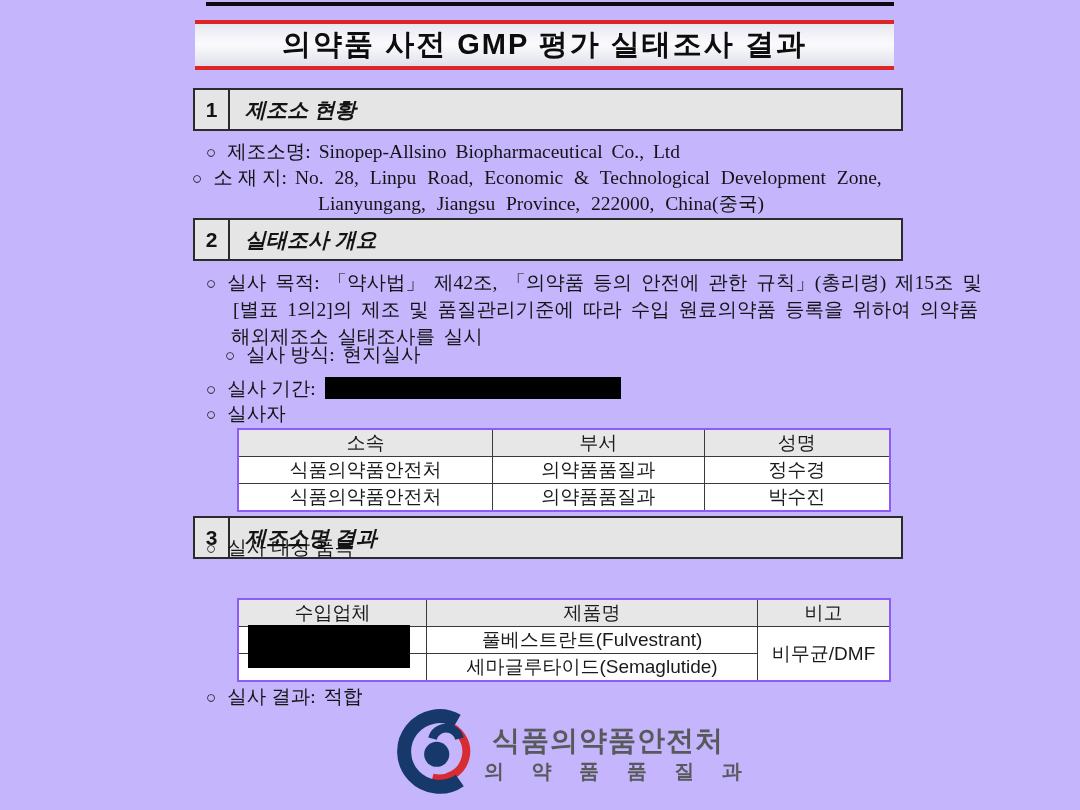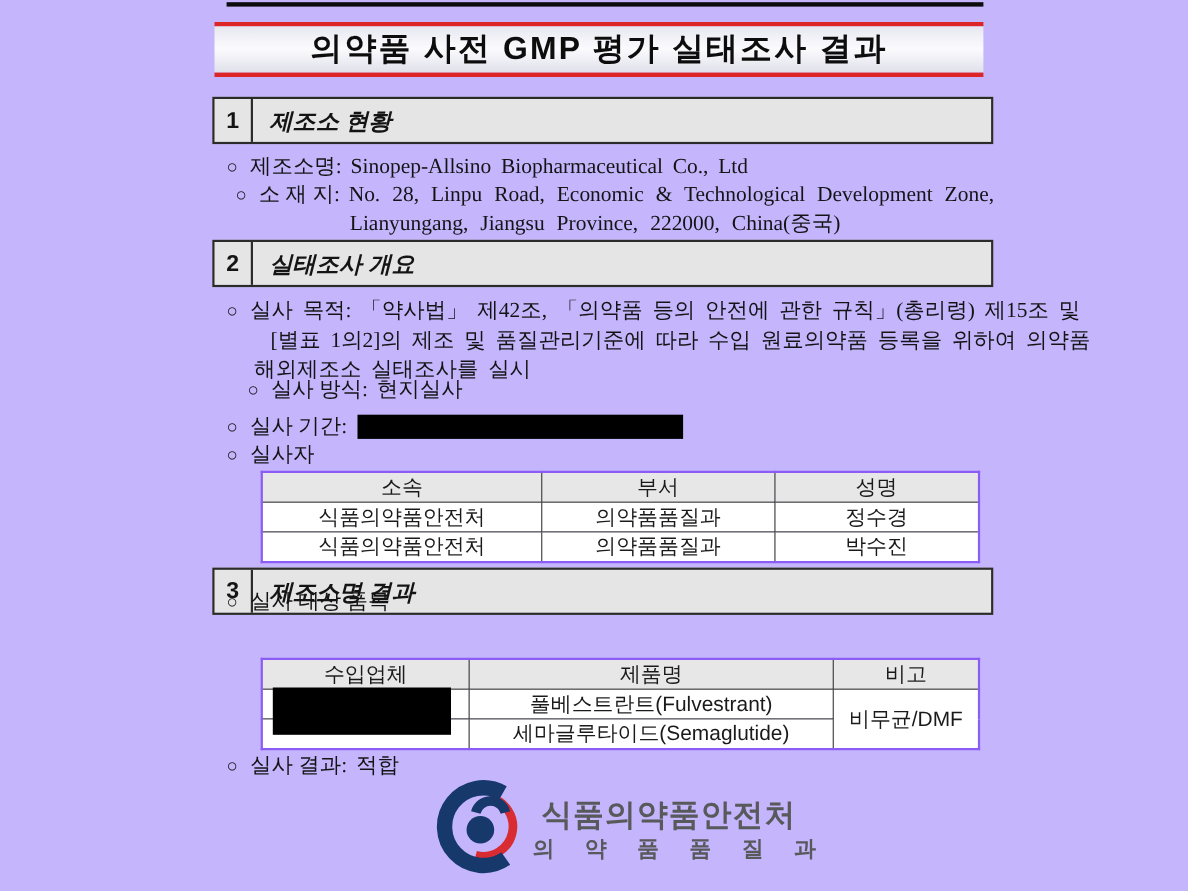--- a/index.html
+++ b/index.html
@@ -54,34 +54,34 @@
   <div class="rule-red" style="top:66px;"></div>
 
   <div class="sec" style="top:88px;">
     <div class="num">1</div>
     <div class="hd">제조소 현황</div>
   </div>
 
   <div class="line" style="left:206px;top:139px;">
     <span class="bullet">○</span><span class="lbl">제조소명:</span><span style="word-spacing:4px;">Sinopep-Allsino Biopharmaceutical Co., Ltd</span>
   </div>
-  <div class="line" style="left:214px;top:165px;">
+  <div class="line" style="left:192px;top:165px;">
     <span class="bullet">○</span><span class="lbl">소 재 지:</span><span style="word-spacing:6px;">No. 28, Linpu Road, Economic &amp; Technological Development Zone,</span>
   </div>
   <div class="line" style="left:318px;top:191px;word-spacing:6px;">Lianyungang, Jiangsu Province, 222000, China(중국)</div>
 
   <div class="sec" style="top:218px;">
     <div class="num">2</div>
     <div class="hd">실태조사 개요</div>
   </div>
 
   <div class="line jk" style="left:206px;top:270px;">
     <span class="bullet">○</span><span class="lbl">실사 목적:</span><span>「약사법」 제42조, 「의약품 등의 안전에 관한 규칙」(총리령) 제15조 및</span>
   </div>
-  <div class="line jk" style="left:246px;top:297px;">[별표 1의2]의 제조 및 품질관리기준에 따라 수입 원료의약품 등록을 위하여 의약품</div>
+  <div class="line jk" style="left:233px;top:297px;">[별표 1의2]의 제조 및 품질관리기준에 따라 수입 원료의약품 등록을 위하여 의약품</div>
   <div class="line jk" style="left:231px;top:324px;">해외제조소 실태조사를 실시</div>
 
   <div class="line" style="left:206px;top:342px;margin-left:19px;">
     <span class="bullet">○</span><span class="lbl">실사 방식:</span><span>현지실사</span>
   </div>
 
   <div class="line" style="left:206px;top:376px;">
     <span class="bullet">○</span><span class="lbl">실사 기간:</span>
   </div>
   <div class="redact" style="left:325px;top:377px;width:296px;height:22px;"></div>

